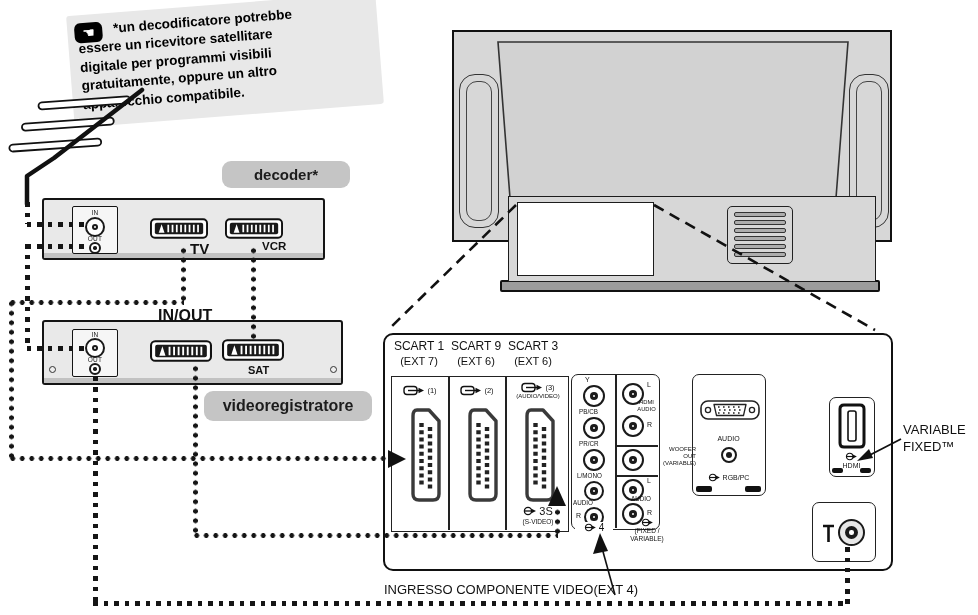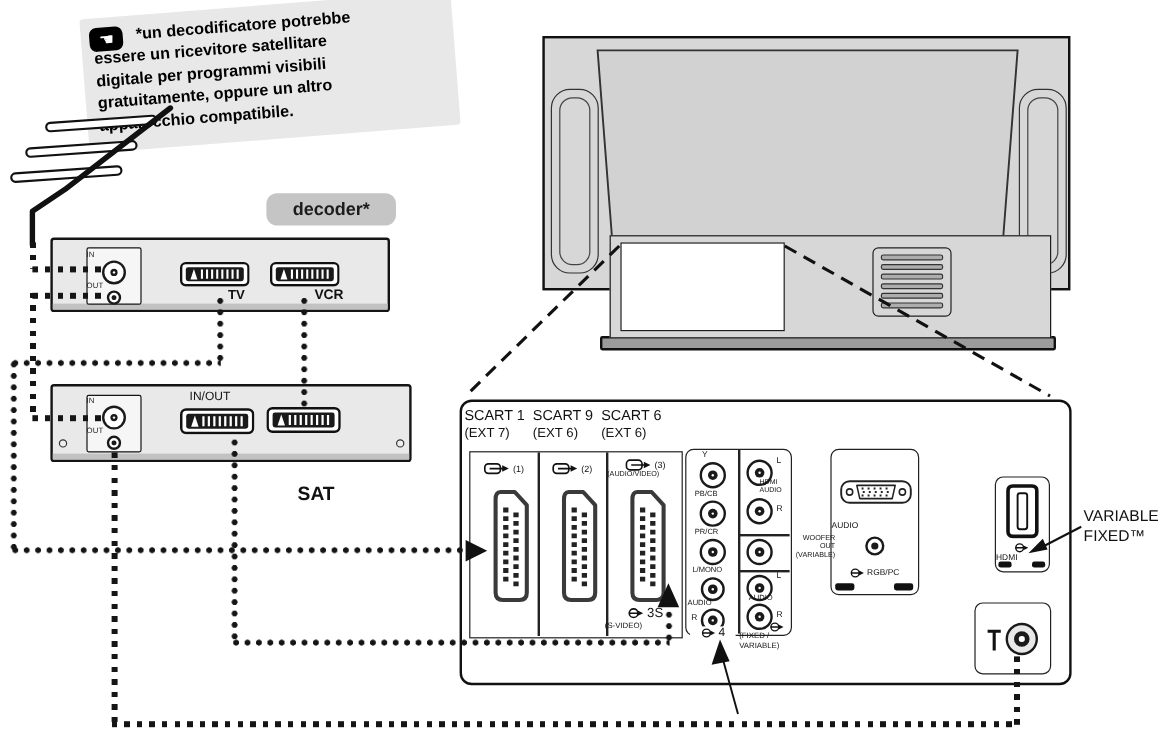--- a/index.html
+++ b/index.html
@@ -1,21 +1,21 @@
 <!DOCTYPE html>
 <html><head>
 <meta charset="utf-8">
 <style>
   * { box-sizing: border-box; margin: 0; padding: 0; }
   html,body { background:#fff; }
   body { font-family:"Liberation Sans", sans-serif; color:#111; }
   #stage { position:relative; width:978px; height:615px; background:#fff; overflow:hidden; }
   .abs { position:absolute; }
   .lbl { position:absolute; color:#111; white-space:nowrap; }
-  .ctr { }
+  .ctr { text-align:center; }
 
   
   .dr-h { position:absolute; height:7px;
     background-image:radial-gradient(circle,#151515 2.2px,transparent 2.7px);
     background-size:9.5px 7px; background-repeat:repeat-x; background-position:left center; }
   .dr-v { position:absolute; width:7px;
     background-image:radial-gradient(circle,#151515 2.2px,transparent 2.7px);
     background-size:7px 9.5px; background-repeat:repeat-y; background-position:center top; }
   
   .ds-h { position:absolute; height:4.5px;
@@ -92,21 +92,21 @@
 
   <svg class="abs" style="left:2px;top:86px;" width="150" height="120" viewBox="0 0 150 120">
     <g transform="rotate(-4 75 40)">
       <rect x="38" y="14" width="92" height="7" rx="3.5" fill="#fff" stroke="#111" stroke-width="1.8"></rect>
       <rect x="20" y="34" width="92" height="7" rx="3.5" fill="#fff" stroke="#111" stroke-width="1.8"></rect>
       <rect x="6" y="54" width="92" height="7" rx="3.5" fill="#fff" stroke="#111" stroke-width="1.8"></rect>
     </g>
     <polyline points="140,4 52,72 25,90 25,118" fill="none" stroke="#111" stroke-width="4.5" stroke-linejoin="round" stroke-linecap="round"></polyline>
   </svg>
 
-  <div class="pill" style="left:222px;top:161px;width:108px;height:27px;font-size:15px;">
+  <div class="pill" style="left:222px;top:161px;width:128px;height:27px;font-size:15px;">
     <span>decoder*</span>
   </div>
   <div class="devbox" style="left:42px;top:198px;width:283px;height:62px;">
     <div class="shade"></div>
   </div>
   <div class="jpanel" style="left:72px;top:206px;width:46px;height:48px;"></div>
   <div class="tinytxt ctr" style="left:72px;top:209px;width:46px;">IN</div>
   <div class="coax" style="left:85px;top:217px;width:20px;height:20px;">
       <span>
         <span></span>
@@ -116,21 +116,21 @@
   <div class="coax" style="left:89px;top:242px;width:12px;height:12px;">
       <span></span>
     </div>
 
   <svg class="abs" style="left:150px;top:218px;" width="58" height="21" viewBox="0 0 60 21">
     <rect x="1" y="1" width="58" height="19" rx="4" fill="#fff" stroke="#111" stroke-width="2"></rect>
     <rect x="5" y="4.5" width="50" height="12" rx="2" fill="#1a1a1a"></rect>
     <path d="M9,15 L12,6 L15,15 Z" fill="#fff"></path>
     <path d="M18,10.5 H51" stroke="#fff" stroke-width="8" stroke-dasharray="1.8 2.6"></path>
   </svg>
-  <div class="lbl" style="left:190px;top:240px;font-size:11px;font-weight:bold;">TV</div>
+  <div class="lbl" style="left:190px;top:240px;font-size:15px;font-weight:bold;">TV</div>
 
   <svg class="abs" style="left:225px;top:218px;" width="58" height="21" viewBox="0 0 60 21">
     <rect x="1" y="1" width="58" height="19" rx="4" fill="#fff" stroke="#111" stroke-width="2"></rect>
     <rect x="5" y="4.5" width="50" height="12" rx="2" fill="#1a1a1a"></rect>
     <path d="M9,15 L12,6 L15,15 Z" fill="#fff"></path>
     <path d="M18,10.5 H51" stroke="#fff" stroke-width="8" stroke-dasharray="1.8 2.6"></path>
   </svg>
   <div class="lbl" style="left:262px;top:240px;font-size:11.5px;font-weight:bold;">VCR</div>
 
   <div class="devbox" style="left:42px;top:320px;width:301px;height:65px;">
@@ -143,47 +143,50 @@
         <span></span>
       </span>
     </div>
   <div class="tinytxt ctr" style="left:72px;top:356px;width:46px;">OUT</div>
   <div class="coax" style="left:89px;top:363px;width:12px;height:12px;">
       <span></span>
     </div>
   <div class="screw" style="left:49px;top:366px;"></div>
   <div class="screw" style="left:330px;top:366px;"></div>
 
-  <div class="lbl" style="left:158px;top:325px;font-size:10px;font-weight:normal;">IN/OUT</div>
+  <div class="lbl" style="left:158px;top:307px;font-size:16px;font-weight:bold;">IN/OUT</div>
   <svg class="abs" style="left:150px;top:340px;" width="62" height="22" viewBox="0 0 60 21">
     <rect x="1" y="1" width="58" height="19" rx="4" fill="#fff" stroke="#111" stroke-width="2"></rect>
     <rect x="5" y="4.5" width="50" height="12" rx="2" fill="#1a1a1a"></rect>
     <path d="M9,15 L12,6 L15,15 Z" fill="#fff"></path>
     <path d="M18,10.5 H51" stroke="#fff" stroke-width="8" stroke-dasharray="1.8 2.6"></path>
   </svg>
   <svg class="abs" style="left:222px;top:339px;" width="62" height="22" viewBox="0 0 60 21">
     <rect x="1" y="1" width="58" height="19" rx="4" fill="#fff" stroke="#111" stroke-width="2"></rect>
     <rect x="5" y="4.5" width="50" height="12" rx="2" fill="#1a1a1a"></rect>
     <path d="M9,15 L12,6 L15,15 Z" fill="#fff"></path>
     <path d="M18,10.5 H51" stroke="#fff" stroke-width="8" stroke-dasharray="1.8 2.6"></path>
   </svg>
-  <div class="lbl" style="left:248px;top:364px;font-size:16px;font-weight:bold;margin-top:40px;">SAT</div>
+  <div class="lbl" style="left:248px;top:364px;font-size:11px;font-weight:bold;">SAT</div>
+  <div class="pill" style="left:204px;top:391px;width:168px;height:30px;font-size:16px;">
+    <span>videoregistratore</span>
+  </div>
 
   <div class="abs" style="left:383px;top:333px;width:510px;height:238px;background:#fff;border:2.5px solid #111;border-radius:10px;">
 
     <div class="lbl ctr" style="left:2px;top:4px;width:64px;font-size:12px;line-height:15px;">
       <div>SCART 1</div>
         <div style="font-size:11px;">(EXT 7)</div>
     </div>
     <div class="lbl ctr" style="left:59px;top:4px;width:64px;font-size:12px;line-height:15px;">
       <div>SCART 9</div>
         <div style="font-size:11px;">(EXT 6)</div>
     </div>
     <div class="lbl ctr" style="left:116px;top:4px;width:64px;font-size:12px;line-height:15px;">
-      <div>SCART 6</div>
+      <div>SCART 3</div>
         <div style="font-size:11px;">(EXT 6)</div>
     </div>
 
     <div class="abs" style="left:6px;top:41px;width:178px;height:156px;border:1.6px solid #222;">
       <div class="abs" style="left:56px;top:0;width:1.6px;height:153px;background:#222;"></div>
       <div class="abs" style="left:113px;top:0;width:1.6px;height:153px;background:#222;"></div>
 
       <div class="iconrow" style="left:0;top:8px;width:56px;">
         <svg width="22" height="11" viewBox="0 0 22 11">
           <rect x="1" y="1.5" width="13" height="8" rx="3" fill="none" stroke="#111" stroke-width="1.4"></rect>
@@ -386,20 +389,21 @@
           <span style="width:4.5px;height:4.5px;background:#fff;border-radius:50%;"></span>
         </span>
       </div>
     </div>
   </div>
 
   <div class="lbl" style="left:903px;top:421px;font-size:13px;line-height:17px;">
     <div>VARIABLE</div>
     <div>FIXED™</div>
   </div>
+  <div class="lbl" style="left:384px;top:582px;font-size:13px;">INGRESSO COMPONENTE VIDEO(EXT 4)</div>
 
   <div class="ds-v" style="left:25px;top:202px;height:22px;"></div>
   <div class="ds-h" style="left:27px;top:222px;width:60px;"></div>
   <div class="ds-h" style="left:27px;top:244px;width:58px;"></div>
   <div class="ds-v" style="left:25px;top:244px;height:104px;"></div>
   <div class="ds-h" style="left:27px;top:346px;width:60px;"></div>
   <div class="ds-v" style="left:93px;top:377px;height:228px;"></div>
   <div class="ds-h" style="left:93px;top:601px;width:756px;"></div>
   <div class="ds-v" style="left:845px;top:547px;height:57px;"></div>
 

